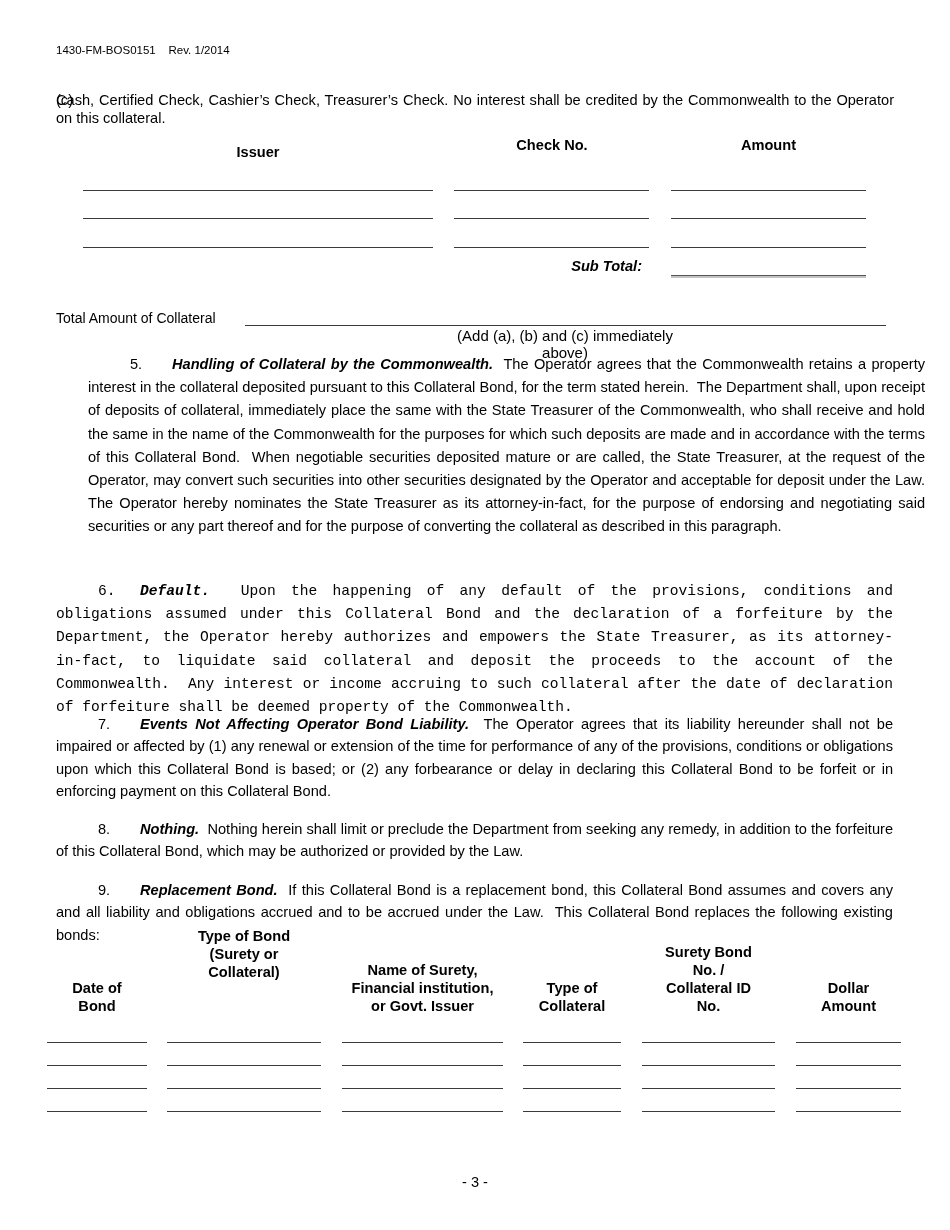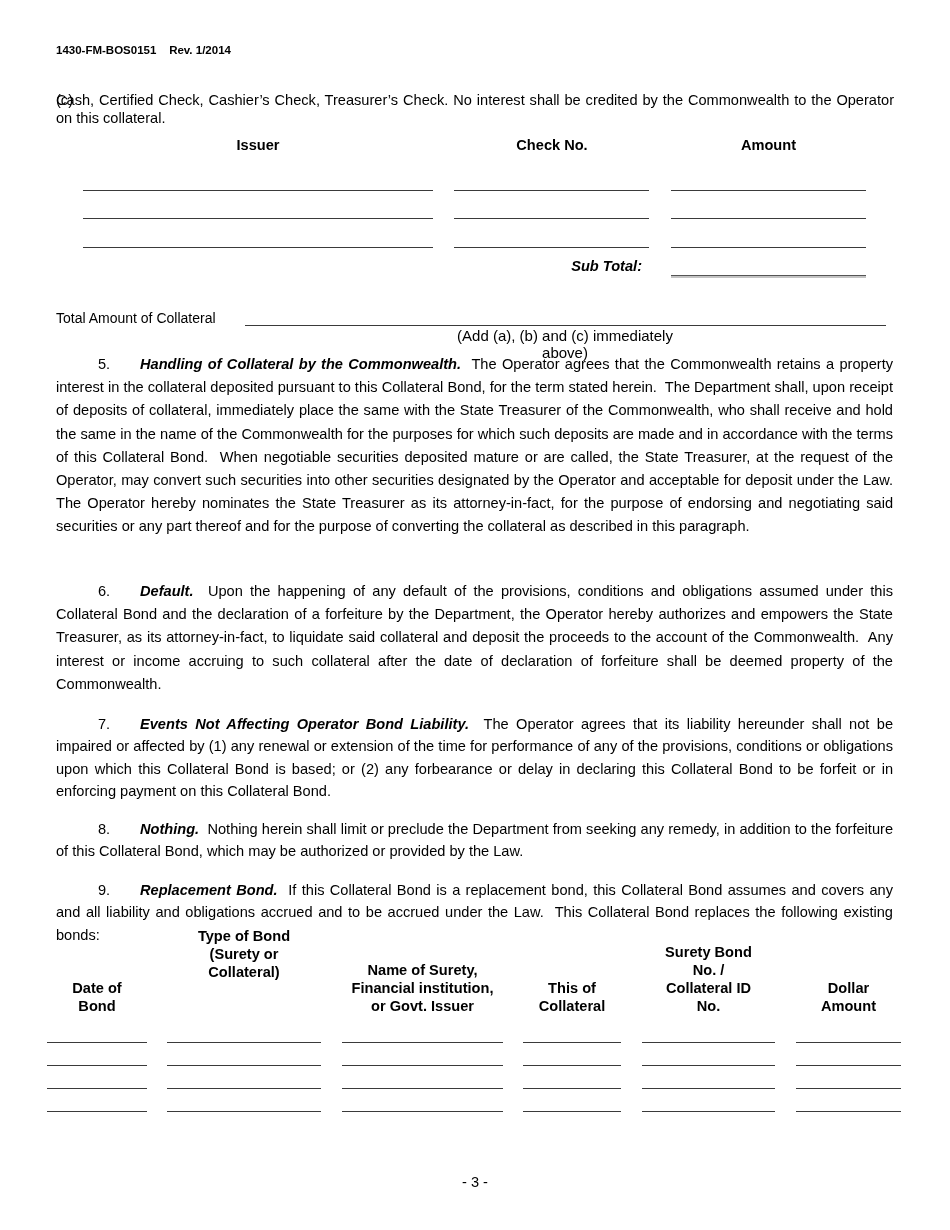--- a/index.html
+++ b/index.html
@@ -12,21 +12,21 @@
       height: 1230px;
       position: relative;
       overflow: hidden;
       font-family: "Liberation Sans", sans-serif;
       color: #000;
     }
     .abs { position: absolute; }
 
     .form-id {
       left: 56px; top: 44px;
-      font-size: 11.5px; font-weight: bold;
+      font-size: 11.5px; font-weight: normal;
       white-space: pre;
     }
 
     .item-c {
       left: 56px; top: 91px; width: 838px;
       font-size: 14.6px; line-height: 18px;
     }
     .item-c .label { position: absolute; left: 0; top: 0; }
     .item-c .text { text-align: justify; text-align-last: left; }
 
@@ -86,21 +86,21 @@
 </head>
 <body>
 
 <div class="abs form-id">1430-FM-BOS0151    Rev. 1/2014</div>
 
 <div class="abs item-c">
   <span class="label">(c)</span>
   <div class="text">Cash, Certified Check, Cashier’s Check, Treasurer’s Check.  No interest shall be credited by the Commonwealth to the Operator on this collateral.</div>
 </div>
 
-<div class="abs col-head" style="left:83px;width:350px;">Issuer</div>
+<div class="abs col-head" style="left:83px;width:350px;margin-top:7px;">Issuer</div>
 <div class="abs col-head" style="left:454px;width:196px;">Check No.</div>
 <div class="abs col-head" style="left:671px;width:195px;">Amount</div>
 
 <div>
   <div class="fill-line" style="left:83px;top:190px;width:350px;"></div>
   <div class="fill-line" style="left:454px;top:190px;width:195px;"></div>
   <div class="fill-line" style="left:671px;top:190px;width:195px;"></div>
 </div>
 <div>
   <div class="fill-line" style="left:83px;top:218px;width:350px;"></div>
@@ -113,25 +113,25 @@
   <div class="fill-line" style="left:671px;top:247px;width:195px;"></div>
 </div>
 
 <div class="abs subtotal-label">Sub Total:</div>
 <div class="fill-line double" style="left:671px;top:275px;width:195px;"></div>
 
 <div class="abs total-label">Total Amount of Collateral</div>
 <div class="fill-line" style="left:245px;top:325px;width:641px;"></div>
 <div class="abs total-note">(Add (a), (b) and (c) immediately above)</div>
 
-<div class="para" style="top:353px;">
+<div class="para" style="top:353px;margin-left:32px;">
   <span class="num">5.</span><span class="heading">Handling of Collateral by the Commonwealth.</span><span style="white-space:pre-wrap;">  The Operator agrees that the Commonwealth retains a property interest in the collateral deposited pursuant to this Collateral Bond, for the term stated herein.  The Department shall, upon receipt of deposits of collateral, immediately place the same with the State Treasurer of the Commonwealth, who shall receive and hold the same in the name of the Commonwealth for the purposes for which such deposits are made and in accordance with the terms of this Collateral Bond.  When negotiable securities deposited mature or are called, the State Treasurer, at the request of the Operator, may convert such securities into other securities designated by the Operator and acceptable for deposit under the Law.  The Operator hereby nominates the State Treasurer as its attorney-in-fact, for the purpose of endorsing and negotiating said securities or any part thereof and for the purpose of converting the collateral as described in this paragraph.</span>
 </div>
 
-<div class="para" style="top:580px;">
+<div class="para" style="top:580px;font-family:Liberation Mono, monospace;">
   <span class="num">6.</span><span class="heading">Default.</span><span style="white-space:pre-wrap;">  Upon the happening of any default of the provisions, conditions and obligations assumed under this Collateral Bond and the declaration of a forfeiture by the Department, the Operator hereby authorizes and empowers the State Treasurer, as its attorney-in-fact, to liquidate said collateral and deposit the proceeds to the account of the Commonwealth.  Any interest or income accruing to such collateral after the date of declaration of forfeiture shall be deemed property of the Commonwealth.</span>
 </div>
 
 <div class="para" style="top:713px;line-height:22.4px;">
   <span class="num">7.</span><span class="heading">Events Not Affecting Operator Bond Liability.</span><span style="white-space:pre-wrap;">  The Operator agrees that its liability hereunder shall not be impaired or affected by (1) any renewal or extension of the time for performance of any of the provisions, conditions or obligations upon which this Collateral Bond is based; or (2) any forbearance or delay in declaring this Collateral Bond to be forfeit or in enforcing payment on this Collateral Bond.</span>
 </div>
 
 <div class="para" style="top:818px;line-height:22.4px;">
   <span class="num">8.</span><span class="heading">Nothing.</span><span style="white-space:pre-wrap;">  Nothing herein shall limit or preclude the Department from seeking any remedy, in addition to the forfeiture of this Collateral Bond, which may be authorized or provided by the Law.</span>
 </div>
@@ -141,21 +141,21 @@
 </div>
 
 <div class="bt-head" style="left:47px;width:100px;top:979px;white-space:pre-line;">Date of
 Bond</div>
 <div class="bt-head" style="left:167px;width:154px;top:927px;white-space:pre-line;">Type of Bond
 (Surety or
 Collateral)</div>
 <div class="bt-head" style="left:332px;width:181px;top:961px;white-space:pre-line;">Name of Surety,
 Financial institution,
 or Govt. Issuer</div>
-<div class="bt-head" style="left:523px;width:98px;top:979px;white-space:pre-line;">This of
+<div class="bt-head" style="left:523px;width:98px;top:979px;white-space:pre-line;">Type of
 Collateral</div>
 <div class="bt-head" style="left:642px;width:133px;top:943px;white-space:pre-line;">Surety Bond
 No. /
 Collateral ID
 No.</div>
 <div class="bt-head" style="left:796px;width:105px;top:979px;white-space:pre-line;">Dollar
 Amount</div>
 
 <div>
   <div class="fill-line" style="left:47px;top:1042px;width:100px;"></div>

